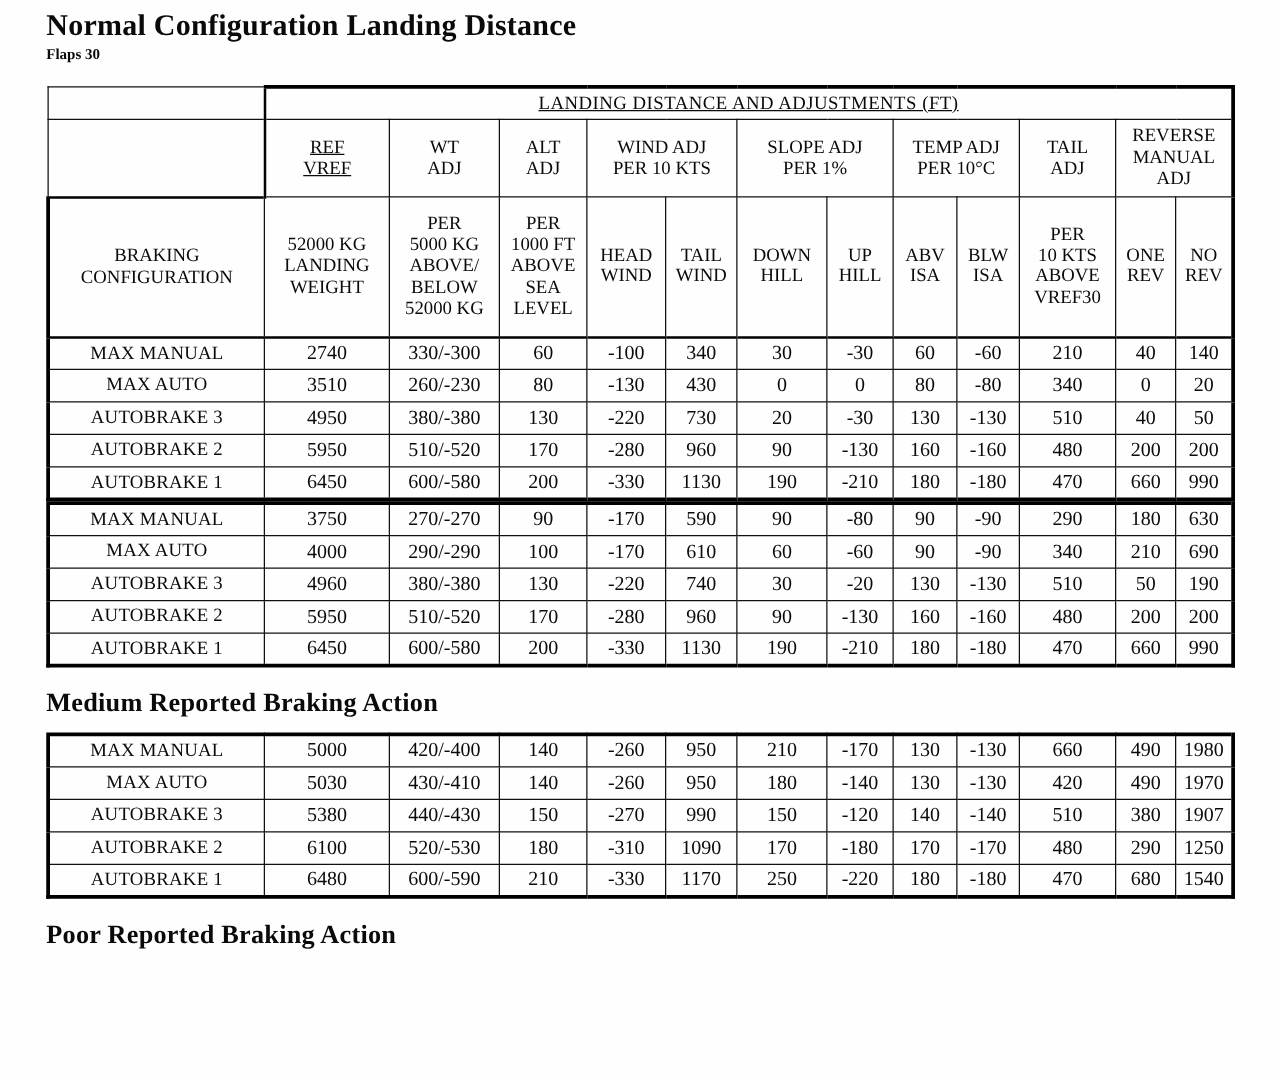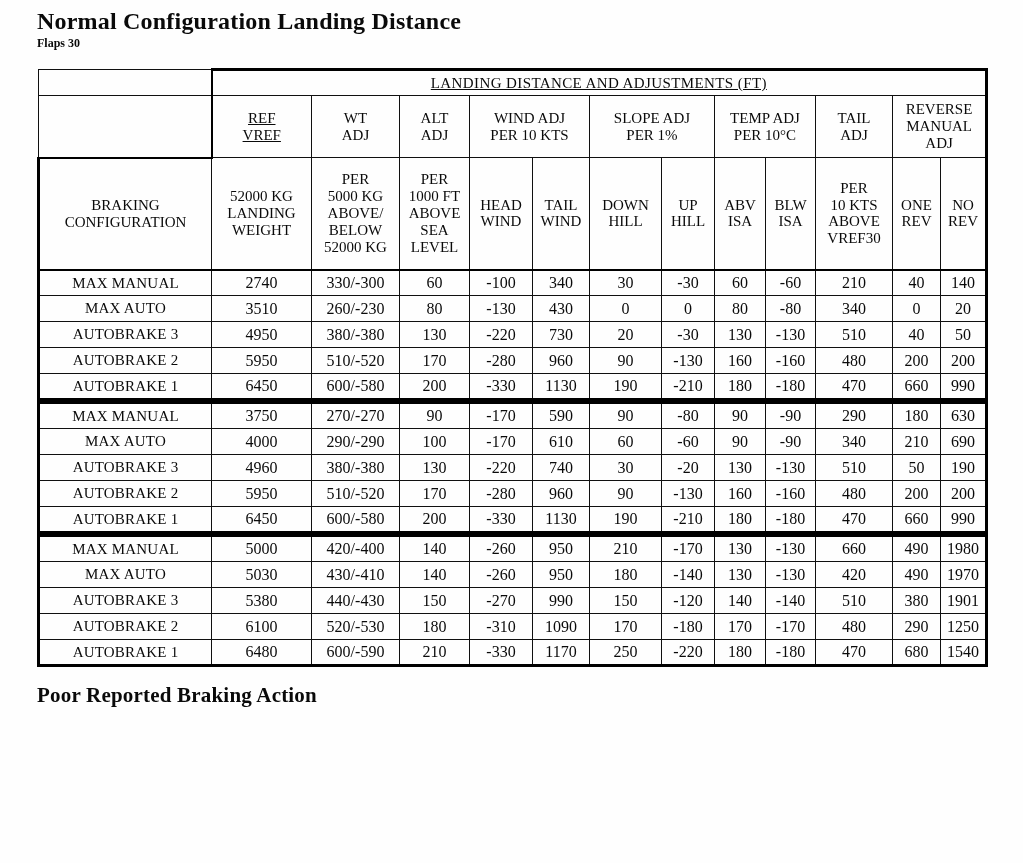--- a/index.html
+++ b/index.html
@@ -311,20 +311,21 @@
           <td class=" bb">-210</td>
           <td class=" bb">180</td>
           <td class=" bb">-180</td>
           <td class=" bb">470</td>
           <td class=" bb">660</td>
           <td class="br bb">990</td>
         </tr>
       </tbody>
   </table>
 
+  <h2 class="section">Medium Reported Braking Action</h2>
   <table class="perf boxed">
     <colgroup>
       <col style="width:173px">
         <col style="width:100px">
         <col style="width:88px">
         <col style="width:70px">
       <col style="width:63px">
         <col style="width:57px">
         <col style="width:72px">
         <col style="width:53px">
@@ -371,21 +372,21 @@
           <td class="">440/-430</td>
           <td class="">150</td>
           <td class="">-270</td>
           <td class="">990</td>
           <td class="">150</td>
           <td class="">-120</td>
           <td class="">140</td>
           <td class="">-140</td>
           <td class="">510</td>
           <td class="">380</td>
-          <td class="br">1901</td>
+          <td class="br">1907</td>
         </tr>
         <tr class="trow">
           <td class="cfg bl">AUTOBRAKE 2</td>
           <td class="">6100</td>
           <td class="">520/-530</td>
           <td class="">180</td>
           <td class="">-310</td>
           <td class="">1090</td>
           <td class="">170</td>
           <td class="">-180</td>

